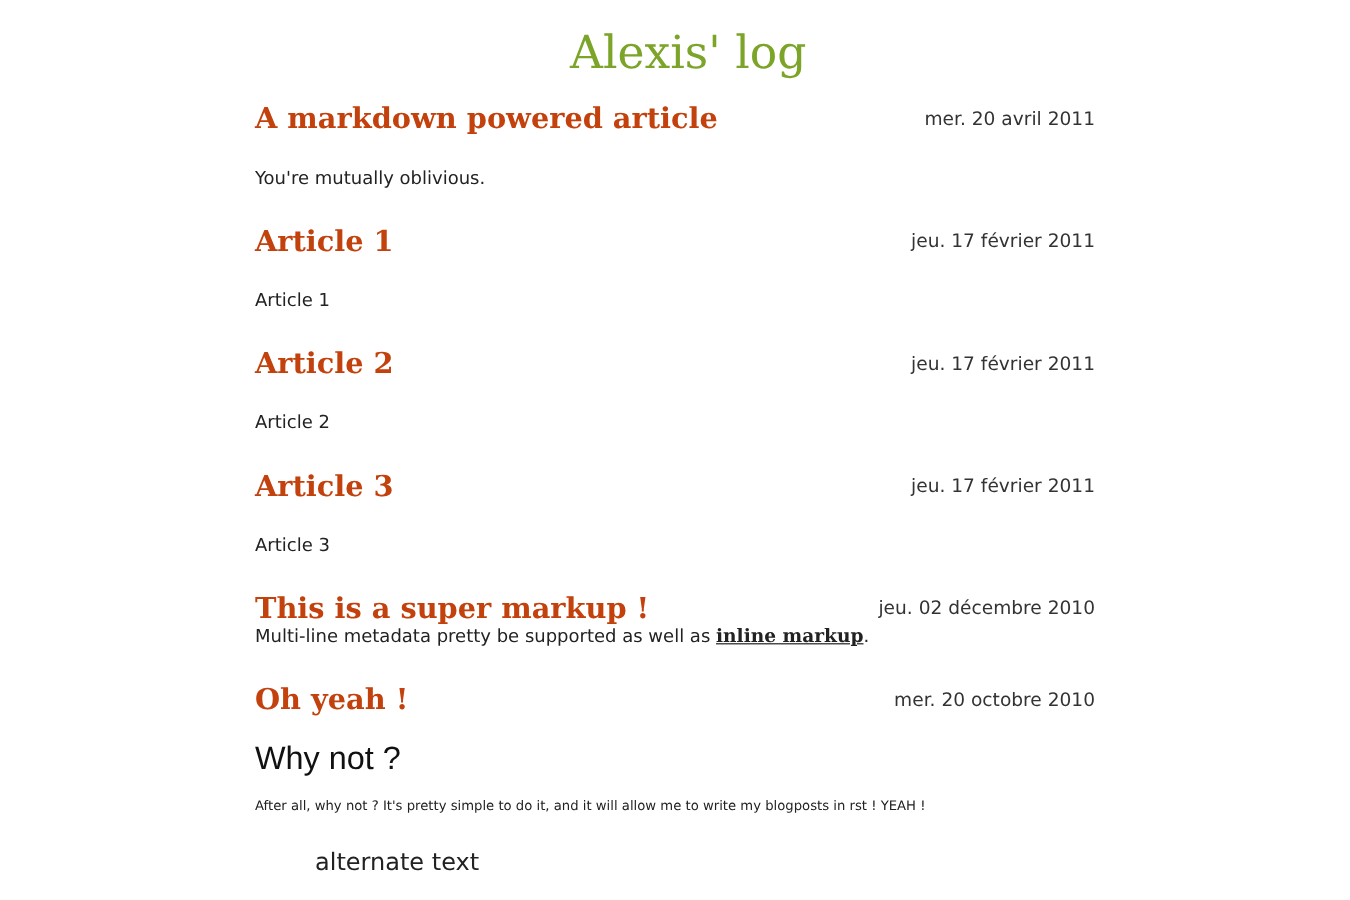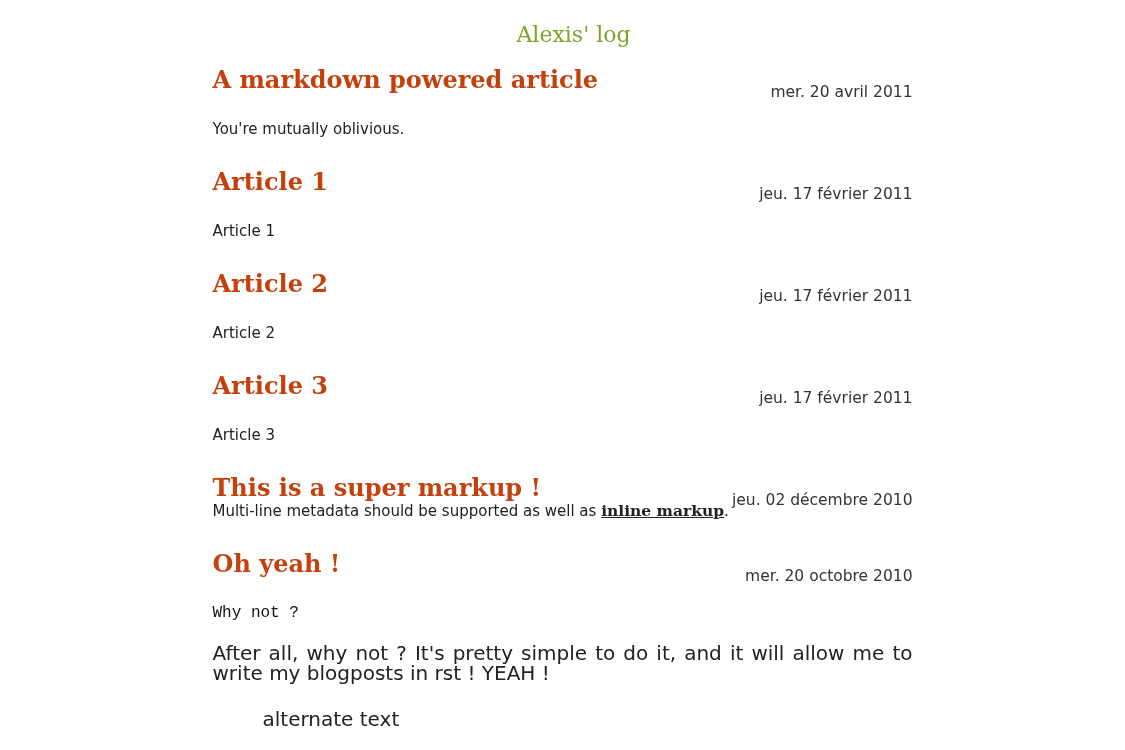--- a/index.html
+++ b/index.html
@@ -14,21 +14,21 @@
     color: #222222;
     overflow: hidden;
   }
   .page {
     width: 1125px;
     height: 750px;
     position: relative;
   }
   .site-title {
     font-family: "DejaVu Serif", serif;
-    font-size: 22px;
+    font-size: 38px;
     color: #7ba428;
     text-align: center;
     margin: 22px 0 0 0;
     font-weight: normal;
     letter-spacing: 0px;
     padding-left: 22px;
   }
   .content {
     width: 700px;
     margin: 0 auto;
@@ -47,45 +47,45 @@
     font-size: 24px;
     color: #c2410c;
     text-decoration: none;
     font-weight: bold;
     line-height: 34px;
     display: inline-block;
   }
   .art-date {
     position: absolute;
     right: 0;
-    top: 12px;
+    top: 0;
     line-height: 34px;
     font-size: 15.5px;
     color: #333333;
     font-family: "DejaVu Sans", sans-serif;
     white-space: nowrap;
   }
   .art-body {
     font-size: 15px;
     color: #222222;
     line-height: 20px;
     margin: 22px 0 0 0;
   }
   .gap-lg { height: 26px; }
 
   .sub-head {
-    font-family: Liberation Mono, monospace;
-    font-size: 16px;
+    font-family: Liberation Sans, sans-serif;
+    font-size: 27px;
     font-weight: normal;
     color: #111111;
     margin: 18px 0 0 0;
     line-height: 28px;
   }
   .para {
-    font-size: 20px;
+    font-size: 11px;
     line-height: 20px;
     text-align: justify;
     margin: 16px 0 0 0;
     color: #222222;
   }
   .img-alt {
     font-size: 20px;
     color: #222222;
     margin: 24px 0 0 50px;
   }
@@ -146,21 +146,21 @@
       <p class="art-body">Article 3</p>
     </div>
 
     <div class="gap-lg"></div>
 
     <div class="article">
       <div class="art-head">
         <a href="#" class="art-title">This is a super markup !</a>
         <span class="art-date">jeu. 02 décembre 2010</span>
       </div>
-      <p class="art-body tight-body"><span>Multi-line metadata should be supported as well as </span><span class="inline-strong">inline markup</span><span>.</span></p>
+      <p class="art-body tight-body"><span>Multi-line metadata pretty be supported as well as </span><span class="inline-strong">inline markup</span><span>.</span></p>
     </div>
 
     <div class="gap-lg"></div>
 
     <div class="article">
       <div class="art-head">
         <a href="#" class="art-title">Oh yeah !</a>
         <span class="art-date">mer. 20 octobre 2010</span>
       </div>
       <h2 class="sub-head">Why not ?</h2>

